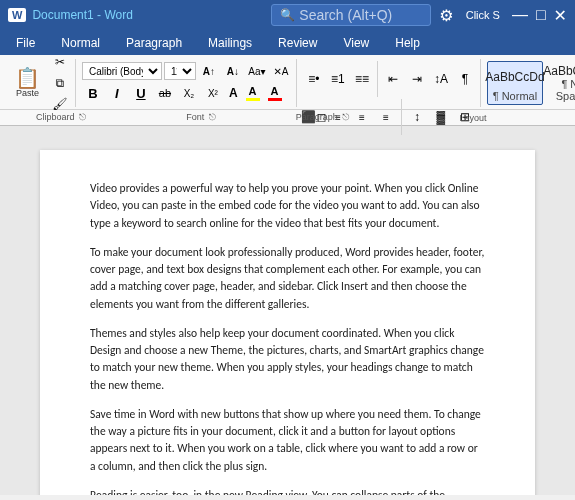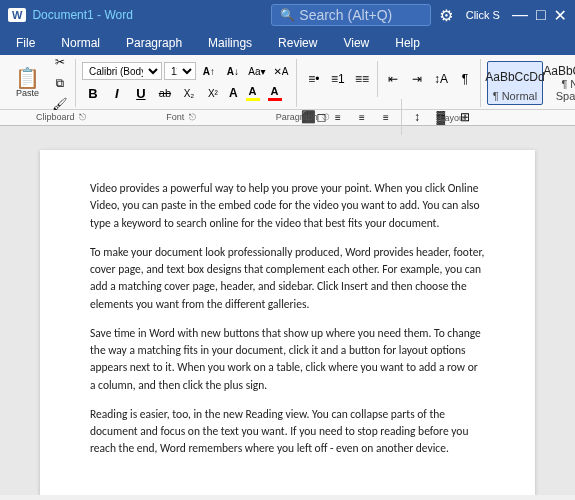--- a/index.html
+++ b/index.html
@@ -371,26 +371,27 @@
         <div class="style-preview" style="font-size:12px;color:#222;">AaBbCcDd</div>
         <div class="style-label">¶ No Spac...</div>
       </div>
 
     </div>
   </div>
 </div>
 
 <div class="ribbon-bottom">
   <span style="margin-left:28px;">Clipboard <span class="paragraph-expander">⎋</span></span>
-  <span style="">Font <span class="paragraph-expander">⎋</span></span>
+  <span style="margin-left:20px;">Font <span class="paragraph-expander">⎋</span></span>
   <span>Paragraph <span class="paragraph-expander">⎋</span></span>
   <span style="margin-left:30px;">Layout</span>
 </div>
 
 <div class="doc-area">
   <div class="doc-page">
     <p class="doc-text">Video provides a powerful way to help you prove your point. When you click Online Video, you can paste in the embed code for the video you want to add. You can also type a keyword to search online for the video that best fits your document.</p>
     <p class="doc-text">To make your document look professionally produced, Word provides header, footer, cover page, and text box designs that complement each other. For example, you can add a matching cover page, header, and sidebar. Click Insert and then choose the elements you want from the different galleries.</p>
-    <p class="doc-text">Save time in Word with new buttons that show up where you need them. To change the way a matching fits in your document, click it and a button for layout options appears next to it. When you work on a table, click where you want to add a row or a column, and then click the plus sign.</p>
+    <p class="doc-text">Themes and styles also help keep your document coordinated. When you click Design and choose a new Theme, the pictures, charts, and SmartArt graphics change to match your new theme. When you apply styles, your headings change to match the new theme.</p>
+    <p class="doc-text">Save time in Word with new buttons that show up where you need them. To change the way a picture fits in your document, click it and a button for layout options appears next to it. When you work on a table, click where you want to add a row or a column, and then click the plus sign.</p>
     <p class="doc-text">Reading is easier, too, in the new Reading view. You can collapse parts of the document and focus on the text you want. If you need to stop reading before you reach the end, Word remembers where you left off - even on another device.</p>
 
   </div>
 </div>
 
 </body></html>

